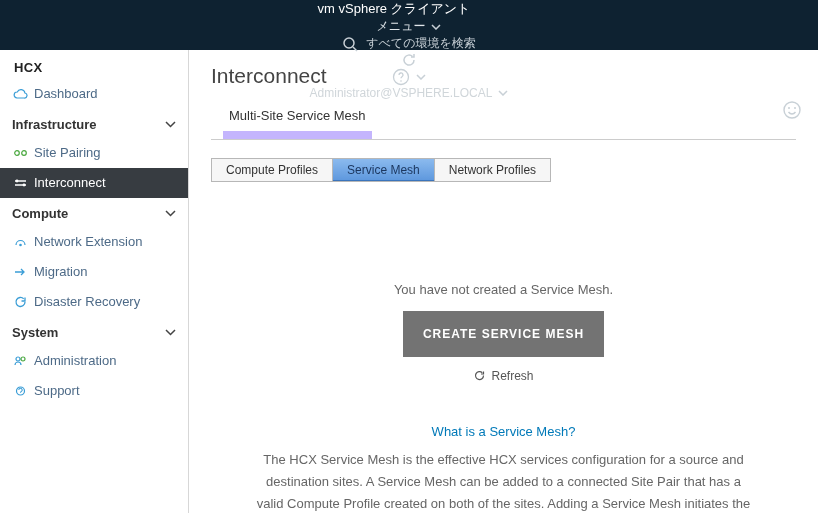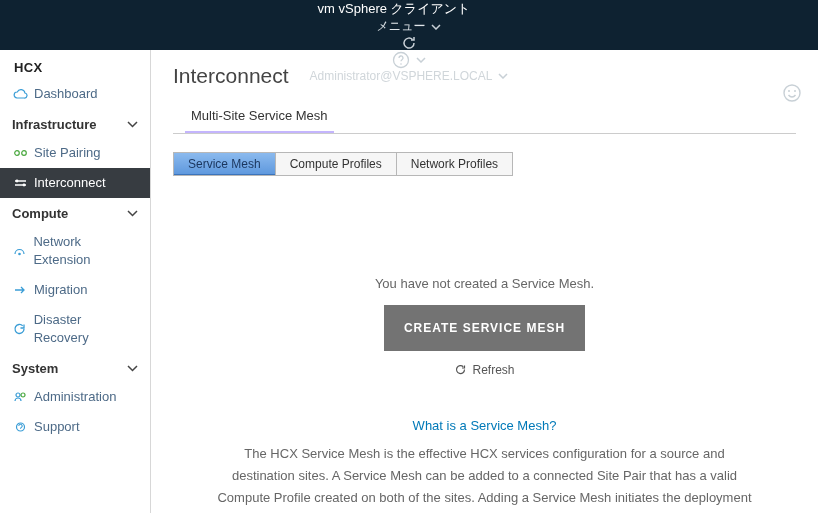--- a/index.html
+++ b/index.html
@@ -11,33 +11,33 @@
 .top-menu { display: flex; align-items: center; padding: 0 18px; cursor: pointer; font-size: 12px; color: #e0e6ea; }
 .top-search { display: flex; align-items: center; padding: 0 14px; cursor: text; font-size: 12px; color: #c8d0d6; }
 .top-icon-btn { padding: 0 12px; cursor: pointer; display: flex; align-items: center; }
 .top-help { display: flex; align-items: center; padding: 0 8px; cursor: pointer; }
 .top-user { display: flex; align-items: center; padding: 0 14px; cursor: pointer; font-size: 12px; }
 .top-smile { margin-left: auto; padding: 0 16px; cursor: pointer; }
 .chev-down { margin-left: 6px; }
 svg { display: block; }
 
 .main-area { display: flex; height: calc(100% - 50px); }
-.sidebar { width: 151px; border-right: 1px solid #d7d7d7; background: #fff; display: flex; flex-direction: column; }
+.sidebar { width: 189px; border-right: 1px solid #d7d7d7; background: #fff; display: flex; flex-direction: column; }
 .sb-top { font-weight: 700; font-size: 13px; padding: 10px 14px 4px; color: #222; letter-spacing: .3px; }
 .sb-item { display: flex; align-items: center; padding: 6px 12px; font-size: 13px; color: #4d6a87; cursor: pointer; line-height: 18px; }
 .sb-item.active { background: #373c41; color: #fff; }
 .sb-item .sb-icon { width: 16px; height: 16px; margin-right: 6px; display: flex; align-items: center; justify-content: center; }
 .sb-section { display: flex; align-items: center; justify-content: space-between; padding: 8px 12px 6px; cursor: pointer; }
 .sb-section-title { font-weight: 600; font-size: 13px; color: #333; }
 .sb-section-chev { color: #555; }
 
 .content { flex: 1; padding: 14px 22px; overflow: auto; }
 .page-title { font-size: 21px; color: #444; font-weight: 400; margin-bottom: 20px; }
 .sub-tabs { border-bottom: 1px solid #ccc; margin-bottom: 18px; }
-.sub-tab { display: inline-block; padding: 0 6px 8px; font-size: 13px; color: #333; border-bottom: 2px solid #c4b5fd; margin-left: 12px; text-align: center; }
+.sub-tab { display: inline-block; padding: 0 6px 8px; font-size: 13px; color: #333; border-bottom: 8px solid #c4b5fd; margin-left: 12px; text-align: center; }
 
 .seg-tabs { display: flex; }
 .seg-tab { border: 1px solid #b7b7b7; background: #f6f6f6; padding: 4px 14px; font-size: 12px; color: #333; cursor: pointer; position: relative; }
 .seg-tab + .seg-tab { border-left: none; }
 .seg-tab.selected { background: #6ea5e6; background: linear-gradient(#8bbaee, #5d97dd); color: #1b365e; }
 .seg-tab.selected::after { content: ""; position: absolute; left: 0; right: 0; bottom: 0; height: 1px; background: #3b74bb; }
 
 .empty-state { text-align: center; margin-top: 100px; color: #6a6a6a; }
 .empty-state-msg { font-size: 13px; color: #666; margin-bottom: 14px; }
 .btn-primary { display: inline-block; background: #737373; color: #fff; border: none; padding: 16px 20px; font-size: 12px; letter-spacing: 1px; font-weight: 700; cursor: pointer; }
@@ -56,20 +56,29 @@
   <div class="top-sep"></div>
   <div class="top-menu">
     <span>メニュー</span>
     <span class="chev-down">
       <svg width="10" height="6" viewBox="0 0 10 6">
           <path d="M1 1l4 4 4-4" stroke="#c8d0d6" stroke-width="1.5" fill="none"></path>
         </svg>
     </span>
   </div>
   <div class="top-sep"></div>
+  <div class="top-search">
+    <span>
+      <svg width="16" height="16" viewBox="0 0 16 16">
+          <circle cx="7" cy="7" r="5" stroke="#c8d0d6" stroke-width="1.5" fill="none"></circle>
+          <line x1="11" y1="11" x2="15" y2="15" stroke="#c8d0d6" stroke-width="1.5"></line>
+        </svg>
+    </span>
+    <span style="margin-left:8px;">すべての環境を検索</span>
+  </div>
   <div class="top-icon-btn">
     <span>
       <svg width="16" height="16" viewBox="0 0 16 16">
           <path d="M13 8a5 5 0 1 1-1.5-3.5" stroke="#c8d0d6" stroke-width="1.5" fill="none"></path>
           <path d="M13 2v3h-3" stroke="#c8d0d6" stroke-width="1.5" fill="none"></path>
         </svg>
     </span>
   </div>
   <div class="top-sep"></div>
   <div class="top-help">
@@ -213,22 +222,22 @@
   </div>
 
   <div class="content">
     <div class="page-title">Interconnect</div>
 
     <div class="sub-tabs">
       <span class="sub-tab">Multi-Site Service Mesh</span>
     </div>
 
     <div class="seg-tabs">
+      <div class="seg-tab">Compute Profiles</div>
       <div class="seg-tab selected">Service Mesh</div>
-      <div class="seg-tab">Compute Profiles</div>
       <div class="seg-tab">Network Profiles</div>
     </div>
 
     <div class="empty-state">
       <div class="empty-state-msg">You have not created a Service Mesh.</div>
       <button class="btn-primary">CREATE SERVICE MESH</button>
       <div class="refresh-row">
         <span>
           <svg width="13" height="13" viewBox="0 0 13 13">
               <path d="M10.5 6.5a4 4 0 1 1-1.2-2.8" stroke="#555" stroke-width="1.2" fill="none"></path>

